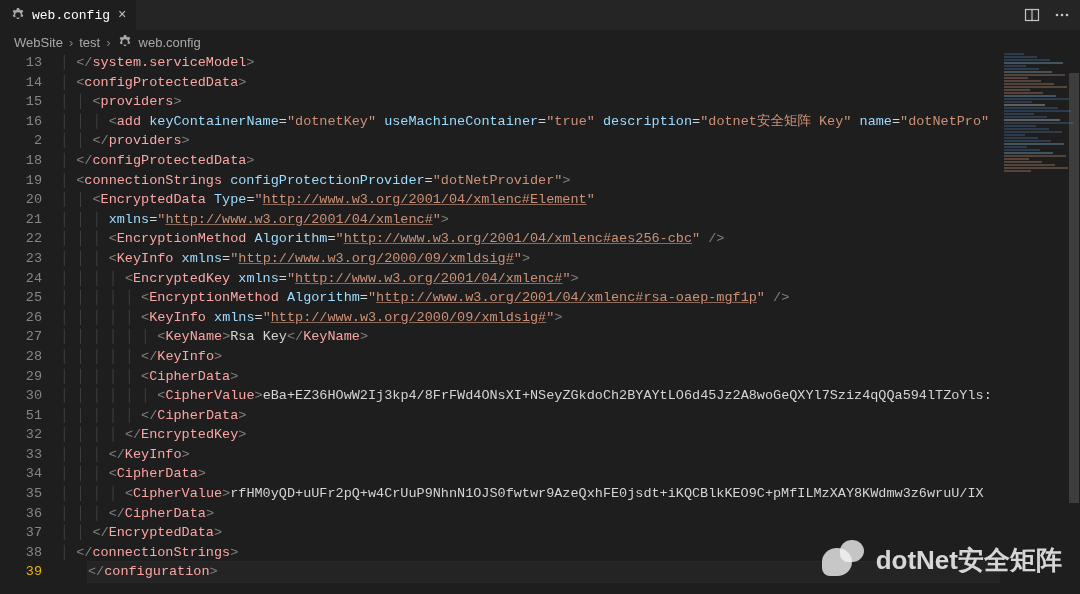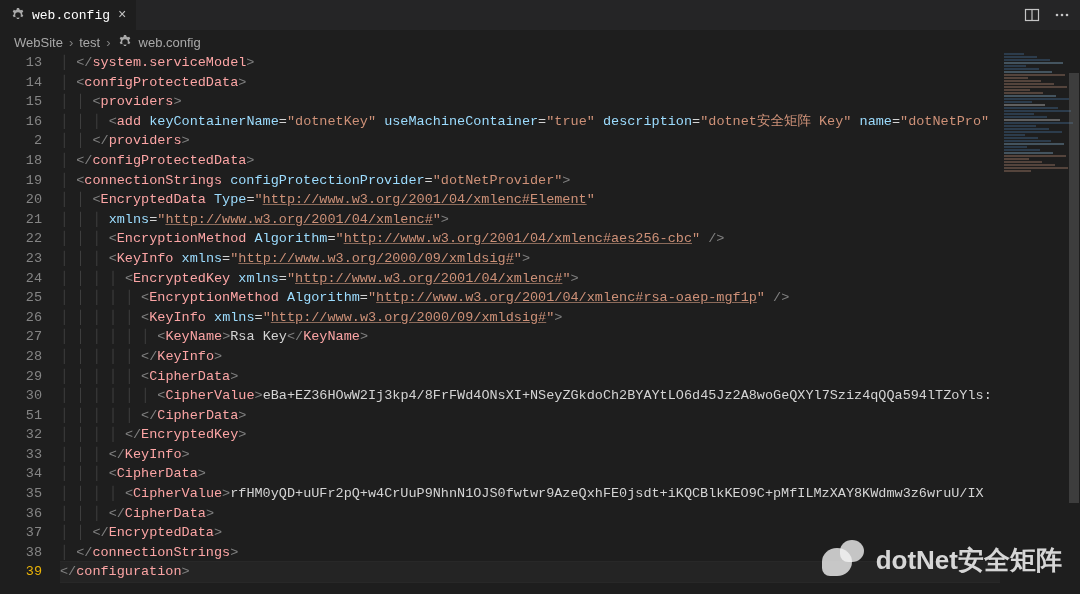--- a/index.html
+++ b/index.html
@@ -72,21 +72,21 @@
   .code {
     flex: 1;
     white-space: pre;
     overflow: hidden;
     position: relative;
   }
   .ln { height: 19.6px; line-height: 19.6px; }
   .code .ln { display: flex; }
   .code .content { white-space: pre; }
   .ln.current .lnno { color: #eab308; }
-  .ln.current-bg { background: rgba(40,40,40,.6); outline: 1px solid #282828; }
+  .ln.current-bg { background: rgba(40,40,40,.6); outline: 1px solid #282828; margin-left: 28px; }
   .ind { display:inline-block; white-space: pre; }
   .ind .bar { color: #404040; }
   .t-bracket { color: #808080; }
   .t-tag { color: #fca5a5; }
   .t-attr { color: #9cdcfe; }
   .t-eq  { color: #d4d4d4; }
   .t-str { color: #ce9178; }
   .t-link { color: #ce9178; text-decoration: underline; text-decoration-color: #8a6a5a; }
   .t-text { color: #d4d4d4; font-weight: normal; }
   .minimap {

